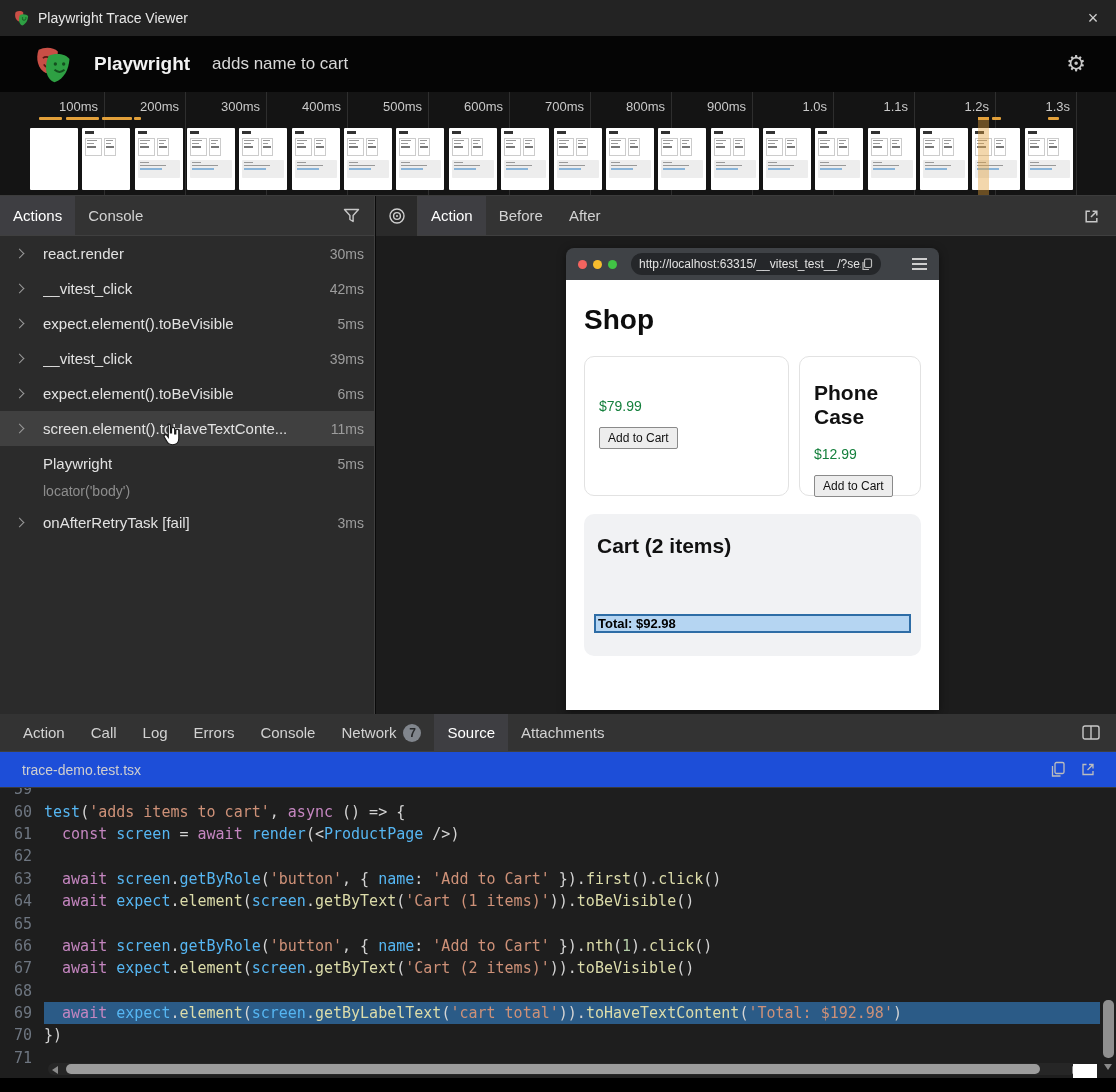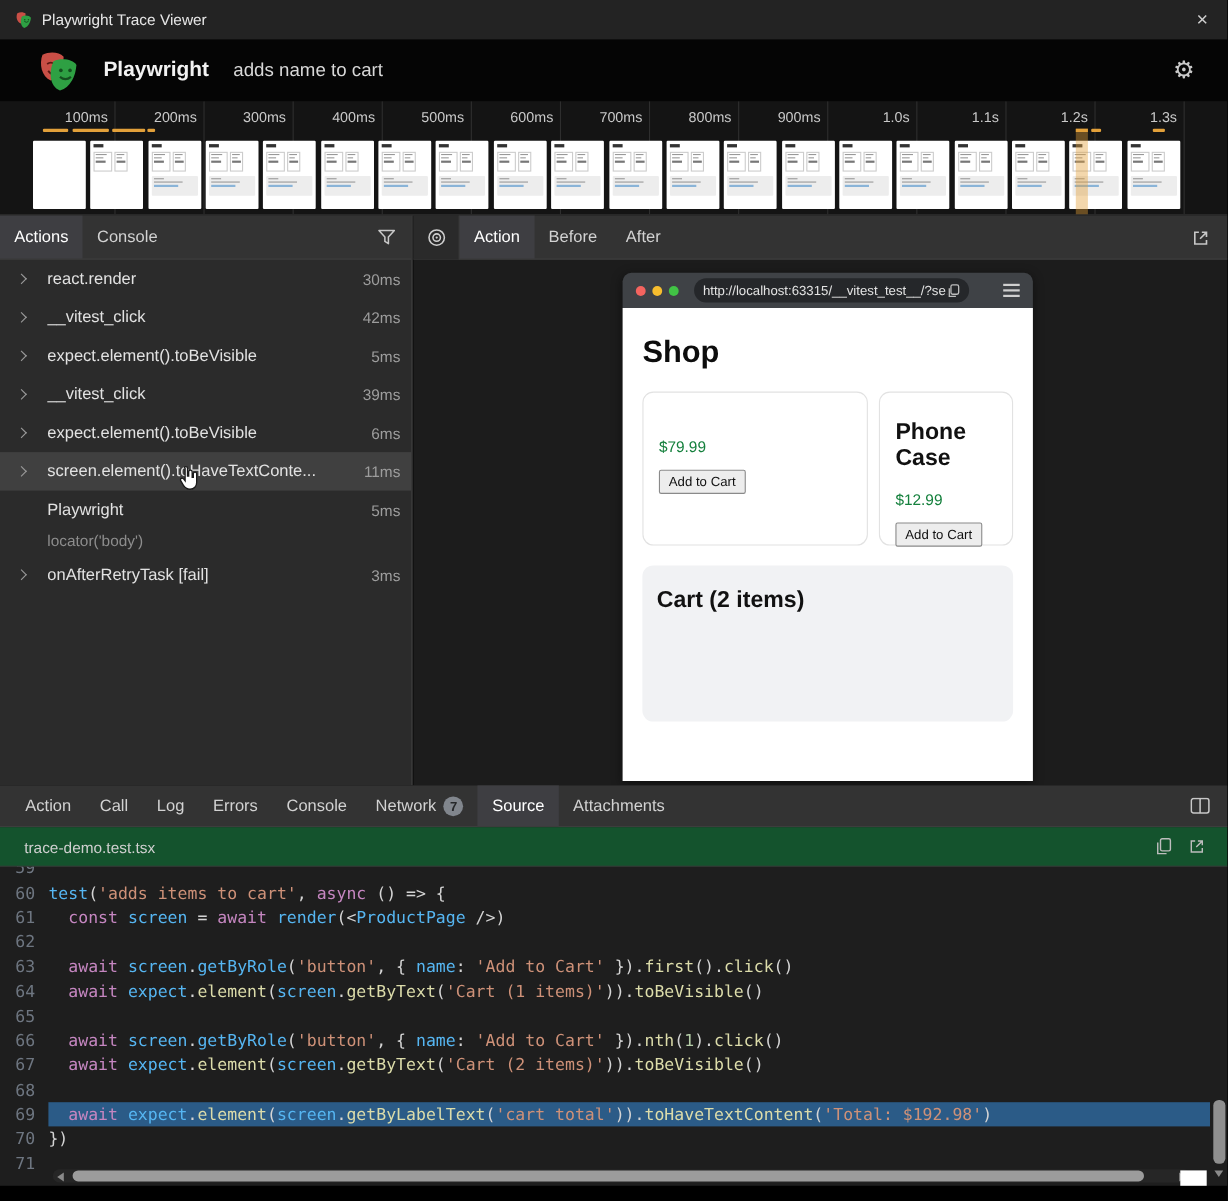--- a/index.html
+++ b/index.html
@@ -73,21 +73,21 @@
   .pbtn{margin-top:13px;display:inline-block;font-size:12px;color:#111;background:#ededed;border:1px solid #8a8a8a;border-radius:2px;padding:3px 8px;cursor:pointer}
   .cartbox{position:absolute;left:18px;top:234px;width:337px;height:142px;background:#f1f2f4;border-radius:10px}
   .carth{position:absolute;left:13px;top:20px;font-size:21px;font-weight:bold;color:#111}
   .cartul{position:absolute;left:30px;top:58px;font-size:13px;color:#1a1a1a;padding-left:14px}
   .cartul li{margin-bottom:3px}
   .totalbar{position:absolute;left:10px;right:10px;top:100px;height:19px;background:#b5d5f2;border:2px solid #2e6da6;font-size:13px;font-weight:bold;color:#000;line-height:15px;padding-left:2px}
 
   
   .bottom{position:absolute;left:0;top:714px;width:1116px;height:378px;background:#1e1e1e}
   .btabs{position:absolute;left:0;top:0;right:0;height:38px;background:#333;border-bottom:1px solid #3f3f3f;display:flex;align-items:stretch;padding-left:10px}
-  .filebar{position:absolute;left:0;top:38px;right:0;height:36px;background:#14532d;border-bottom:1px solid #3a3a3a;display:flex;align-items:center}
+  .filebar{position:absolute;left:0;top:38px;right:0;height:36px;background:#1d4ed8;border-bottom:1px solid #3a3a3a;display:flex;align-items:center}
   .filename{font-size:14px;color:#cfcfcf;margin-left:22px}
   .source{position:absolute;left:0;top:74px;right:0;height:290px;background:#1e1e1e;overflow:hidden}
   .codewrap{position:absolute;left:0;top:-10px;right:16px}
   .cline{display:flex;height:22.4px;align-items:center}
   .lnum{width:44px;text-align:right;padding-right:12px;font-family:"DejaVu Sans Mono",monospace;font-size:15px;color:#6e7681;flex:none}
   .lcode{flex:1;font-family:"DejaVu Sans Mono",monospace;font-size:15px;white-space:pre;color:#d4d4d4;height:100%;display:flex;align-items:center}
   .cline.hl .lcode{background:#2b5b87}
   .c-kw{color:#c586c0}.c-id{color:#56b6f2}.c-fn{color:#dcdcaa}.c-str{color:#ce9178}.c-num{color:#b5cea8}.c-pl{color:#d4d4d4}
   .vscroll{position:absolute;right:2px;top:212px;width:11px;height:58px;background:#8f8f8f;border-radius:5px;cursor:pointer}
   .vdown{position:absolute;right:4px;top:276px;width:0;height:0;border-left:4px solid transparent;border-right:4px solid transparent;border-top:6px solid #8a8a8a}
@@ -672,20 +672,21 @@
             </div>
         </div>
         <div class="page">
           <div class="shoph1">Shop</div>
           <div class="products">
               <div class="pcard w1"><div class="pprice">$79.99</div><span class="pbtn">Add to Cart</span></div>
               <div class="pcard w2"><div class="pname">Phone Case</div><div class="pprice">$12.99</div><span class="pbtn">Add to Cart</span></div>
             </div>
           <div class="cartbox">
             <div class="carth">Cart (2 items)</div>
+            <div class="totalbar">Total: $92.98</div>
           </div>
         </div>
       </div>
     </div>
   </div>
 
   <div class="bottom">
     <div class="btabs">
         <div class="tab">
           <span>Action</span>

